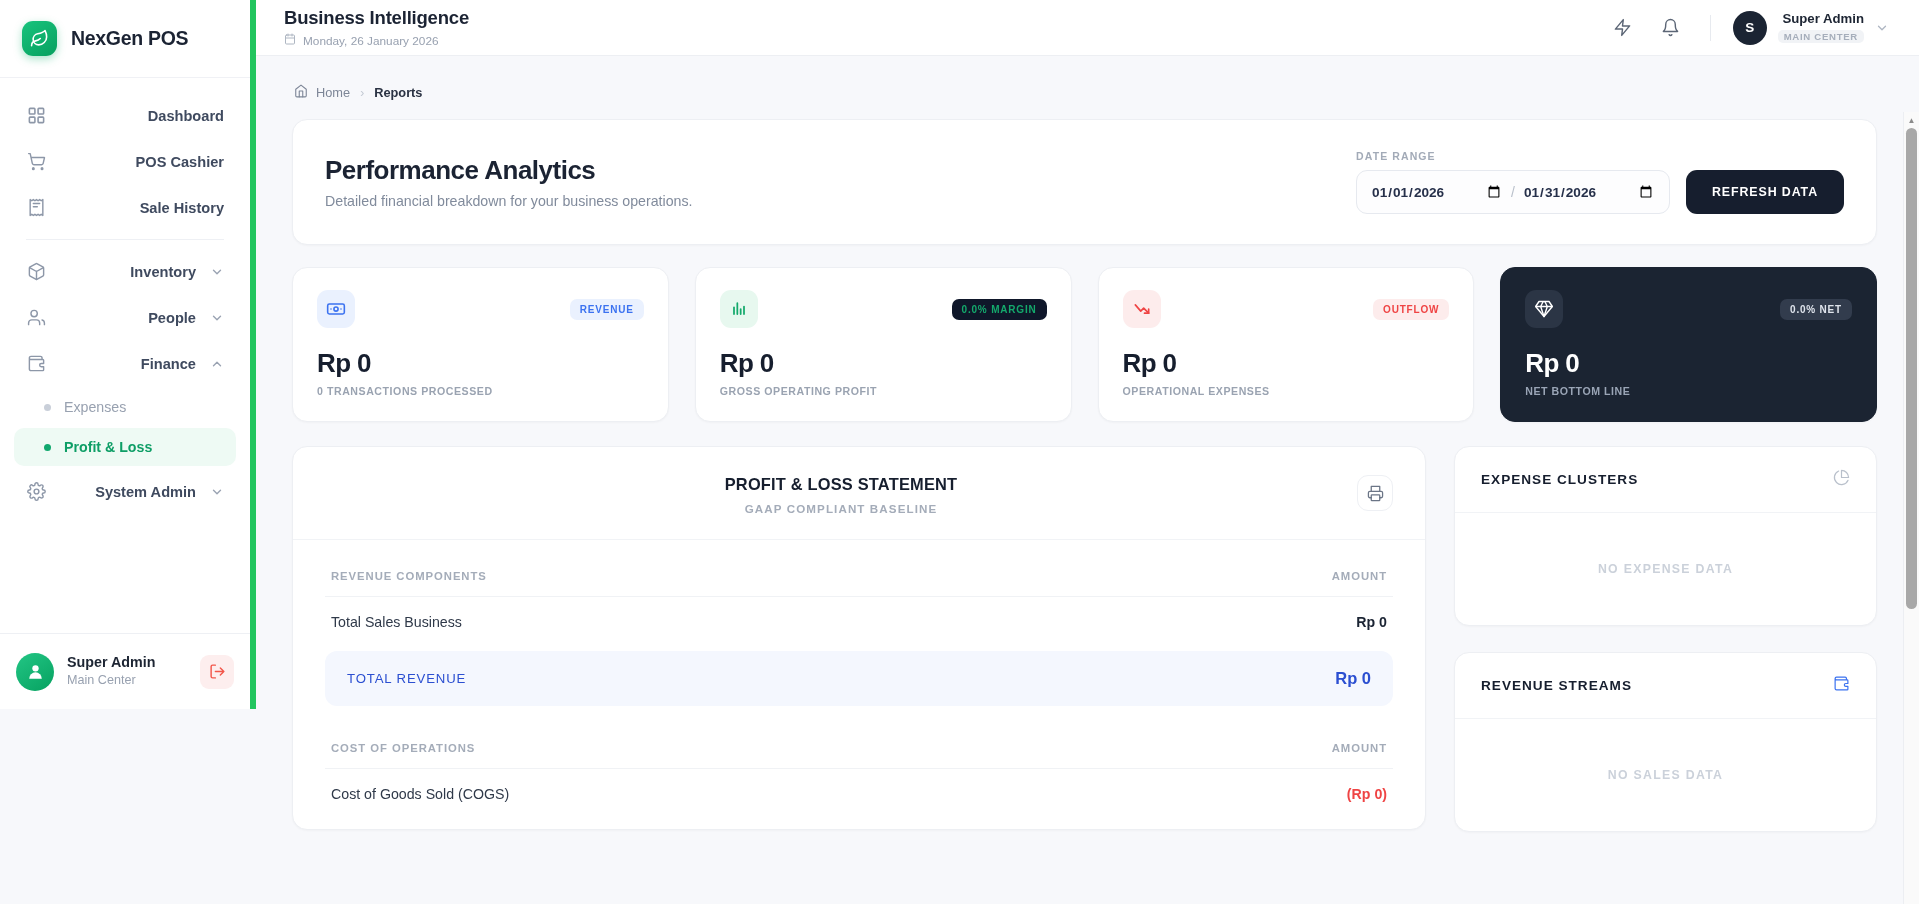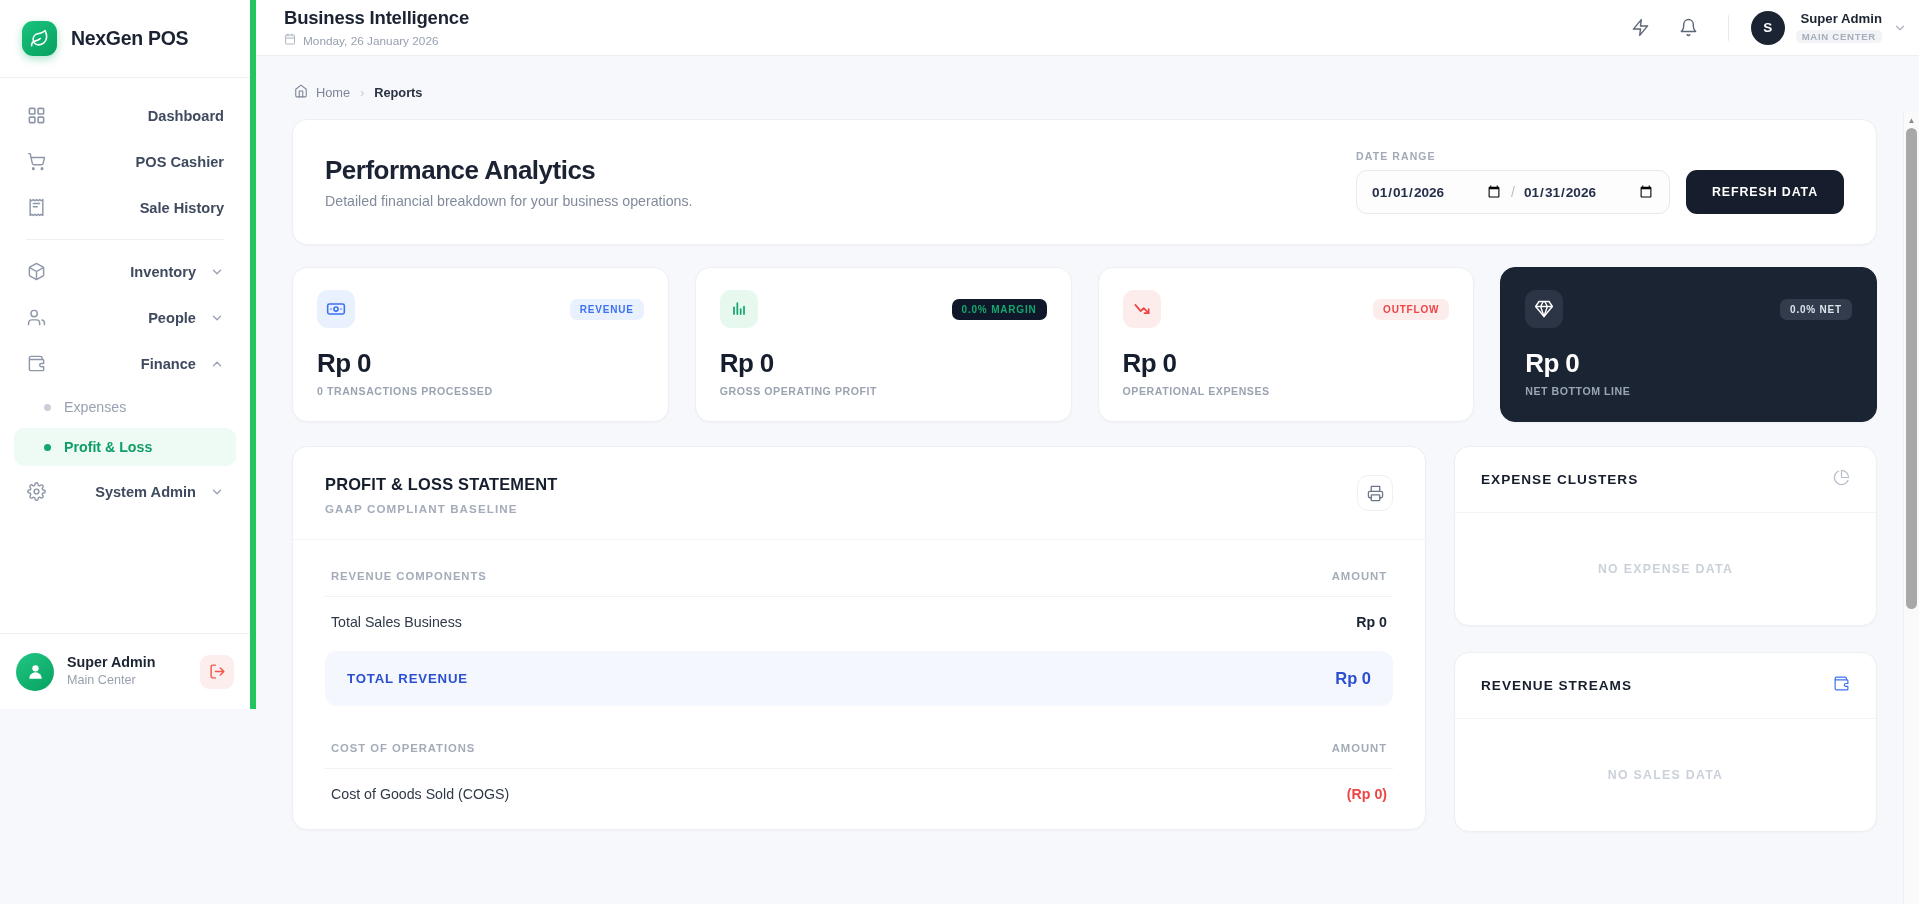--- a/index.html
+++ b/index.html
@@ -74,21 +74,21 @@
     display: flex; align-items: center; justify-content: center; color: #f2564a;
     cursor: pointer; flex: 0 0 34px;
   }
 
   
   .main { flex: 1 1 auto; height: 904px; display: flex; flex-direction: column; min-width: 0; background: #f7f8fb; }
 
   .topbar {
     height: 56px; flex: 0 0 56px; background: #fff;
     border-bottom: 1px solid #edeff3;
-    display: flex; align-items: center; padding: 0 12px 0 28px; gap: 14px;
+    display: flex; align-items: center; padding: 0 30px 0 28px; gap: 14px;
   }
   .topbar-titles { flex: 1 1 auto; min-width: 0; }
   .page-title { font-size: 18.5px; font-weight: 700; color: #1b2333; letter-spacing: -.2px; line-height: 1.15; }
   .page-date { display: flex; align-items: center; gap: 7px; font-size: 11.8px; color: #98a1b0; margin-top: 5px; }
   .icon-btn {
     width: 34px; height: 34px; border-radius: 9px; display: flex;
     align-items: center; justify-content: center; color: #5c6676; cursor: pointer;
   }
   .vdiv { width: 1px; height: 26px; background: #e7eaef; margin: 0 8px; }
   .profile { display: flex; align-items: center; gap: 11px; cursor: pointer; }
@@ -150,21 +150,21 @@
   .kpi.dark { background: #1b2432; border-color: #1b2432; }
   .kpi.dark .kpi-ico { background: #2b3545; color: #fff; }
   .kpi.dark .kpi-tag { background: #323c4d; color: #dfe4ec; }
   .kpi.dark .kpi-val { color: #fff; }
   .kpi.dark .kpi-cap { color: #9aa5b6; }
 
   
   .lower { display: grid; grid-template-columns: minmax(0,1fr) 423px; gap: 28px; align-items: start; padding-bottom: 60px; }
 
   .pl-head { padding: 28px 32px 24px 32px; display: flex; align-items: flex-start; border-bottom: 1px solid #f1f3f6; }
-  .pl-head-txt { flex: 1 1 auto; }
+  .pl-head-txt { flex: 1 1 auto; text-align: center; }
   .pl-title { font-size: 16.4px; font-weight: 700; letter-spacing: .2px; color: #161e2e; }
   .pl-sub { font-size: 11.6px; font-weight: 600; letter-spacing: 1.1px; color: #a4acb9; margin-top: 8px; }
   .print-btn {
     width: 36px; height: 36px; border-radius: 11px; border: 1px solid #eef0f4; background: #fff;
     display: flex; align-items: center; justify-content: center; color: #6b7586; cursor: pointer;
   }
   .pl-body { padding: 24px 32px 10px 32px; }
   .sec-head {
     display: flex; align-items: center; justify-content: space-between;
     font-size: 11.3px; font-weight: 700; letter-spacing: .95px; color: #a4acb9;
@@ -173,21 +173,21 @@
   .pl-row {
     display: flex; align-items: center; justify-content: space-between;
     padding: 17px 6px; font-size: 14.2px; color: #2f3949;
   }
   .pl-row .amt { font-weight: 700; color: #1b2433; }
   .pl-row .amt.neg { color: #ef4444; font-weight: 600; }
   .pl-total {
     display: flex; align-items: center; justify-content: space-between;
     background: #f4f7fe; border-radius: 12px; padding: 18px 22px; margin: 4px 0 30px 0;
   }
-  .pl-total .lab { font-size: 13.2px; font-weight: 700; letter-spacing: .85px; color: #2b4fd1; }
+  .pl-total .lab { font-size: 13.2px; font-weight: 400; letter-spacing: .85px; color: #2b4fd1; }
   .pl-total .amt { font-size: 16.5px; font-weight: 700; color: #2b4fd1; }
 
   .side-card { margin-bottom: 26px; }
   .side-head {
     display: flex; align-items: center; justify-content: space-between;
     padding: 22px 26px; border-bottom: 1px solid #f1f3f6;
   }
   .side-title { font-size: 13.6px; font-weight: 700; letter-spacing: 1px; color: #161e2e; }
   .side-empty {
     height: 112px; display: flex; align-items: center; justify-content: center;

